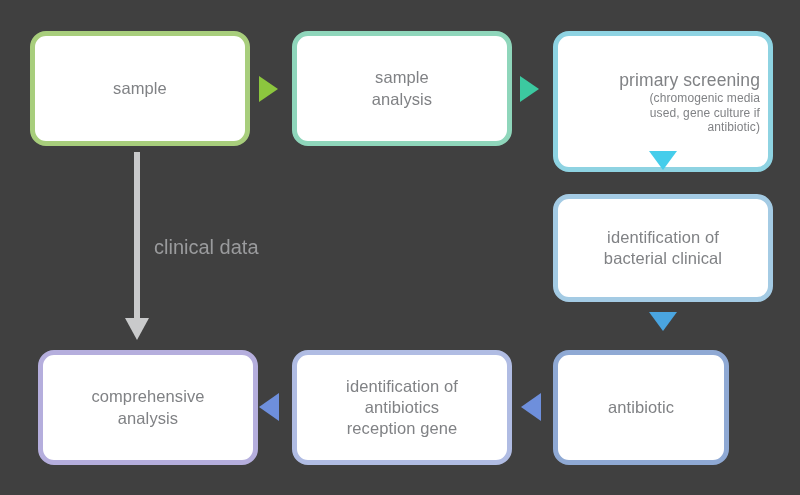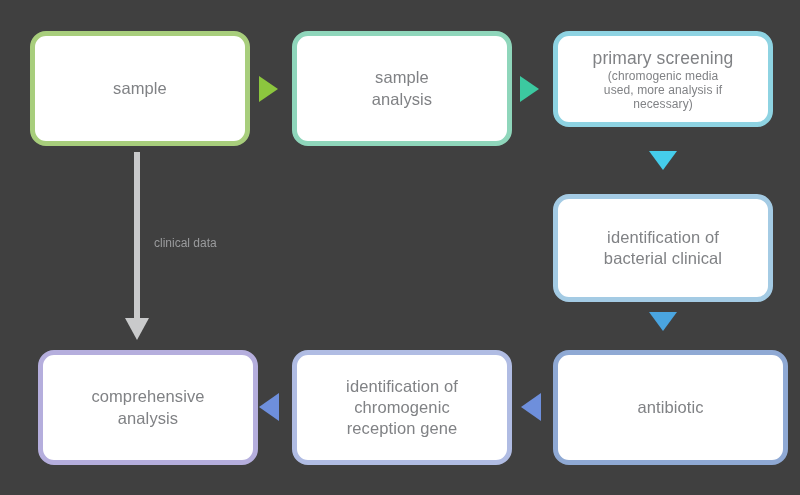--- a/index.html
+++ b/index.html
@@ -74,21 +74,21 @@
   }
 
   
   .conn-line {
     position: absolute;
     background: #c9cacb;
   }
   .conn-label {
     position: absolute;
     color: #9a9b9d;
-    font-size: 12px;
+    font-size: 20px;
     white-space: nowrap;
   }
 </style>
 </head>
 <body>
 
 <div id="canvas">
 
   <div class="node" id="node-sample-collection" style="left: 30px; top: 31px; width: 220px; height: 115px; border-color: rgb(168, 206, 124);">
     <span class="label">
@@ -96,46 +96,46 @@
     </span>
   </div>
 
   <div class="node" id="node-sample-reception" style="left: 292px; top: 31px; width: 220px; height: 115px; border-color: rgb(143, 214, 187);">
     <span class="label">
       <span class="line fs-main">sample</span>
       <span class="line fs-main">analysis</span>
     </span>
   </div>
 
-  <div class="node" id="node-primary-screening" style="left: 553px; top: 31px; width: 220px; height: 96px; border-color: rgb(142, 211, 226);">
+  <div class="node" id="node-primary-screening" style="left: 553px; top: 31px; width: 220px; height: 141px; border-color: rgb(142, 211, 226); text-align: right;">
     <span class="label">
       <span class="line fs-big">primary screening</span>
       <span class="line fs-small">(chromogenic media</span>
-      <span class="line fs-small">used, more analysis if</span>
-      <span class="line fs-small">necessary)</span>
+      <span class="line fs-small">used, gene culture if</span>
+      <span class="line fs-small">antibiotic)</span>
     </span>
   </div>
 
   <div class="node" id="node-identification-bacterial-species" style="left: 553px; top: 194px; width: 220px; height: 108px; border-color: rgb(164, 203, 228);">
     <span class="label">
       <span class="line fs-main">identification of</span>
       <span class="line fs-main">bacterial clinical</span>
     </span>
   </div>
 
-  <div class="node" id="node-antibiotic-susceptibility" style="left: 553px; top: 350px; width: 235px; height: 115px; border-color: rgb(143, 169, 212);">
+  <div class="node" id="node-antibiotic-susceptibility" style="left: 553px; top: 350px; width: 176px; height: 115px; border-color: rgb(143, 169, 212);">
     <span class="label">
       <span class="line fs-main">antibiotic</span>
     </span>
   </div>
 
   <div class="node" id="node-identification-antibiotics-resistance-gene" style="left: 292px; top: 350px; width: 220px; height: 115px; border-color: rgb(176, 188, 227);">
     <span class="label">
       <span class="line fs-main">identification of</span>
-      <span class="line fs-main">chromogenic</span>
+      <span class="line fs-main">antibiotics</span>
       <span class="line fs-main">reception gene</span>
     </span>
   </div>
 
   <div class="node" id="node-comprehensive-analysis" style="left: 38px; top: 350px; width: 220px; height: 115px; border-color: rgb(181, 174, 221);">
     <span class="label">
       <span class="line fs-main">comprehensive</span>
       <span class="line fs-main">analysis</span>
     </span>
   </div>

